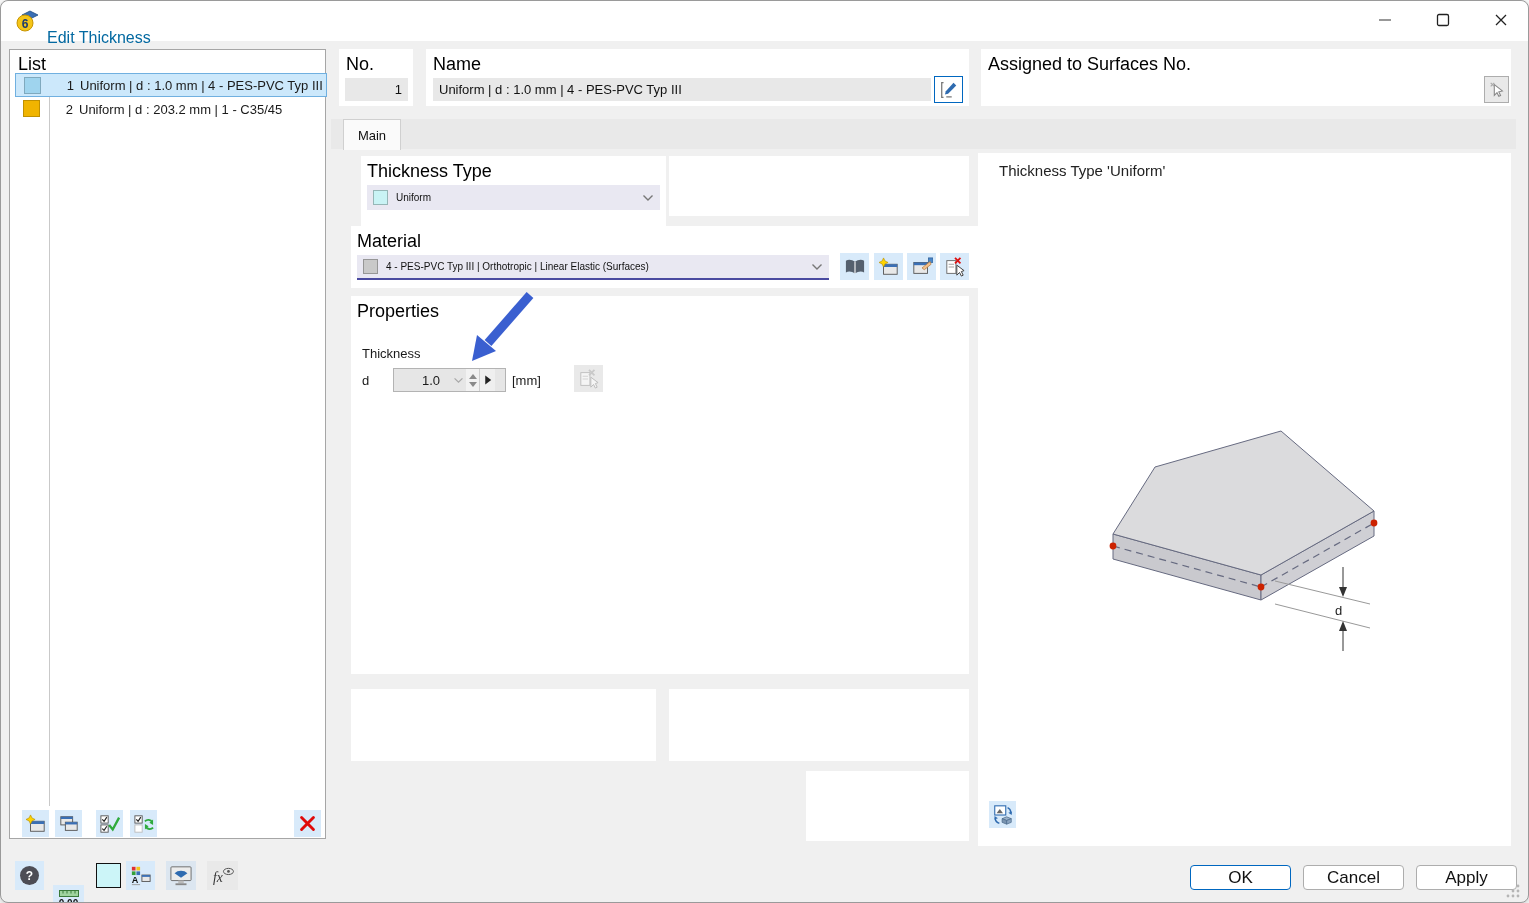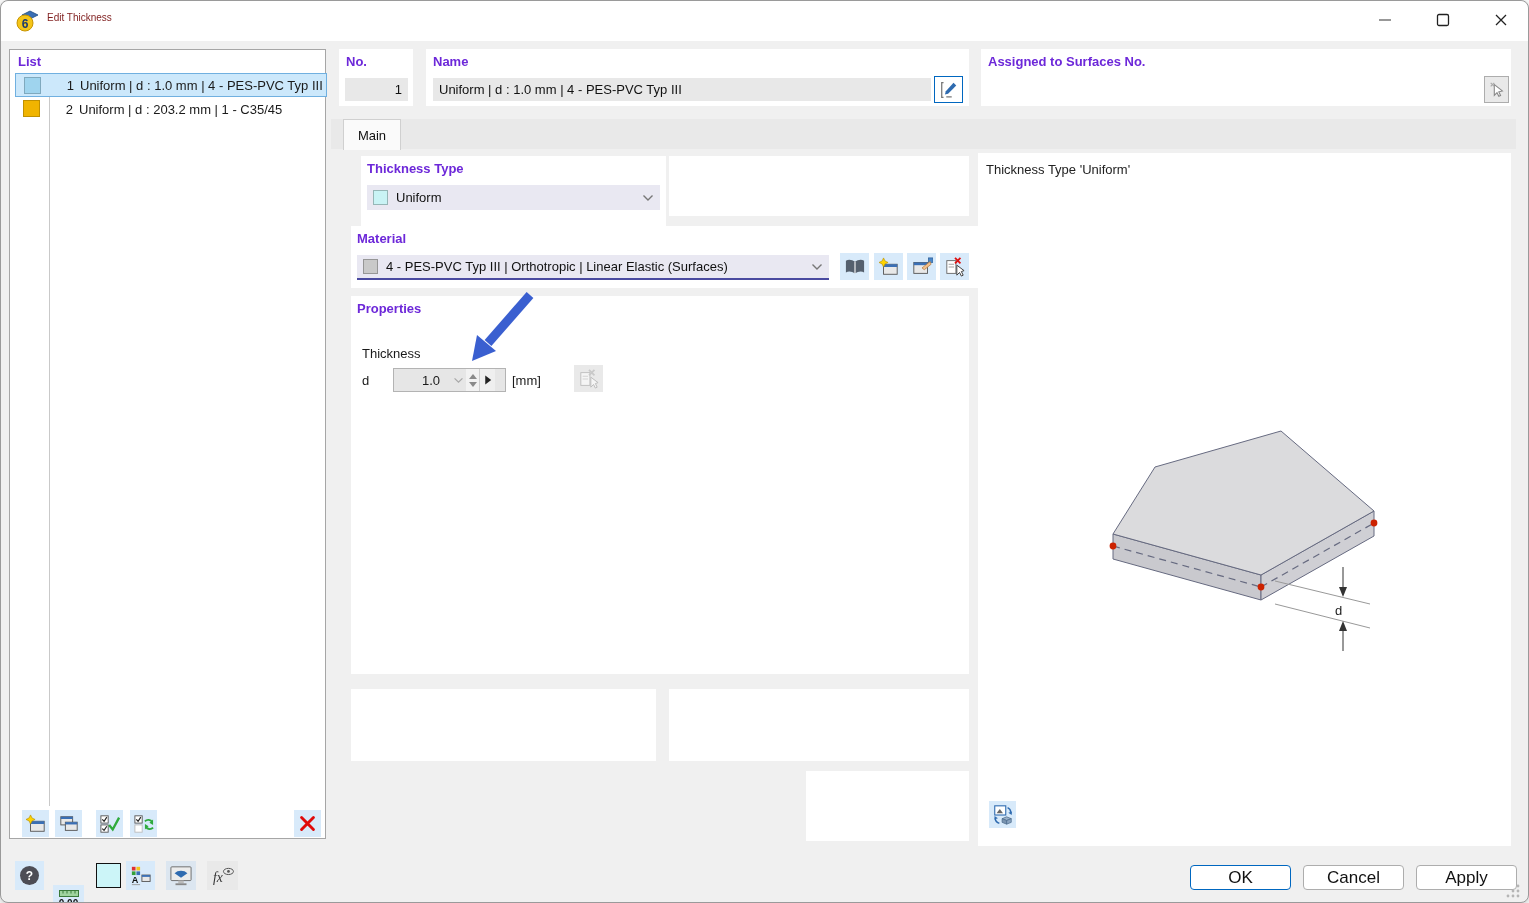--- a/index.html
+++ b/index.html
@@ -1,26 +1,26 @@
 <!DOCTYPE html>
 <html><head>
 <meta charset="utf-8">
 <style>
   * { margin:0; padding:0; box-sizing:border-box; }
   html,body { width:1529px; height:903px; }
   body { font-family:"Liberation Sans", sans-serif; font-size:13px; color:#1a1a1a; background:#ffffff; }
   #window { position:absolute; inset:0; background:#f0f0f0; border:1px solid #9a9a9a; border-radius:8px; overflow:hidden; box-shadow:0 2px 8px rgba(0,0,0,.25); }
   .abs { position:absolute; }
   .titlebar { left:0; top:0; right:0; height:40px; background:#ffffff; border-radius:8px 8px 0 0; }
-  .title-text { position:absolute; left:46px; top:11px; font-size:10px; color:#7f1d1d; }
+  .title-text { position:absolute; left:46px; top:28px; font-size:16px; color:#0369a1; }
   .winbtn { position:absolute; top:0; width:46px; height:38px; display:flex; align-items:center; justify-content:center; }
-  .hdr { font-weight:bold; color:#6d28d9; font-size:13px; }
+  .hdr { font-weight:normal; color:#000000; font-size:18px; }
   .box { position:absolute; background:#ffffff; }
   .inp { position:absolute; background:#e8e8e8; display:flex; align-items:center; padding:0 6px; font-size:13px; color:#111; }
-  .combo { position:absolute; background:#e9e8f2; display:flex; align-items:center; padding:0 6px; gap:8px; font-size:13px; color:#111; }
+  .combo { position:absolute; background:#e9e8f2; display:flex; align-items:center; padding:0 6px; gap:8px; font-size:10px; color:#111; }
   .combo .chev { margin-left:auto; display:flex; }
   .swatch { width:15px; height:15px; border:1px solid rgba(0,0,0,.25); flex:0 0 auto; }
   .icobtn { position:absolute; display:flex; align-items:center; justify-content:center; }
   .blue-bg { background:#d8eafa; }
   .gray-bg { background:#e9e9e9; }
   .tabstrip { left:330px; top:118px; width:1185px; height:30px; background:#e9e9e9; position:absolute; }
   .tab-active { position:absolute; left:342px; top:118px; width:58px; height:31px; background:#fafafa; border:1px solid #d0d0d0; border-bottom:none; display:flex; align-items:center; justify-content:center; color:#111; }
   .list-row { position:absolute; left:5px; width:312px; height:24px; display:flex; align-items:center; }
   .list-row .no { position:absolute; left:42px; width:16px; text-align:right; }
   .list-row .txt { position:absolute; left:64px; white-space:nowrap; }
@@ -29,21 +29,21 @@
   .vline { position:absolute; left:39px; top:23px; bottom:32px; width:1px; background:#c9c9c9; }
   .btn { position:absolute; height:25px; width:101px; background:#ffffff; border:1px solid #adadad; border-radius:4px; font-size:17px; display:flex; align-items:center; justify-content:center; color:#111; }
   .btn-default { border:1px solid #0067c0; }
   .dctl { position:absolute; left:42px; top:72px; width:113px; height:24px; border:1px solid #b3b3b3; display:flex; background:#e6e6e6; }
   .dctl .dfield { width:72px; display:flex; align-items:center; justify-content:flex-end; padding-right:2px; gap:13px; }
   .dctl .dspin { width:13px; display:flex; flex-direction:column; align-items:center; justify-content:center; gap:3px; background:#f2f2f2; }
   .dctl .dplay { width:16px; display:flex; align-items:center; justify-content:center; background:#efefef; border-left:1px solid #cfcfcf; }
   .helpcircle { width:19px; height:19px; border-radius:50%; background:#4d4d55; color:#fff; font-weight:bold; display:flex; align-items:center; justify-content:center; font-size:12px; }
   .unitsico { display:flex; flex-direction:column; align-items:center; gap:1px; }
   .unitsico .lbl { font-size:10px; font-weight:bold; color:#111; border-bottom:1.5px solid #2f6bb0; line-height:11px; }
-  .caption { position:absolute; left:8px; top:9px; color:#222; font-size:13px; }
+  .caption { position:absolute; left:21px; top:9px; color:#222; font-size:15px; }
 </style>
 </head>
 <body>
 
 <div id="window">
 
   <div class="abs titlebar">
     <span class="abs" style="left:14px;top:8px;width:24px;height:24px;">
       <svg width="24" height="24" viewBox="0 0 24 24">
         <polygon points="7,6 15,2 23,6 15,10" fill="#3a6fb5" stroke="#1e4a80" stroke-width="0.8"></polygon>

